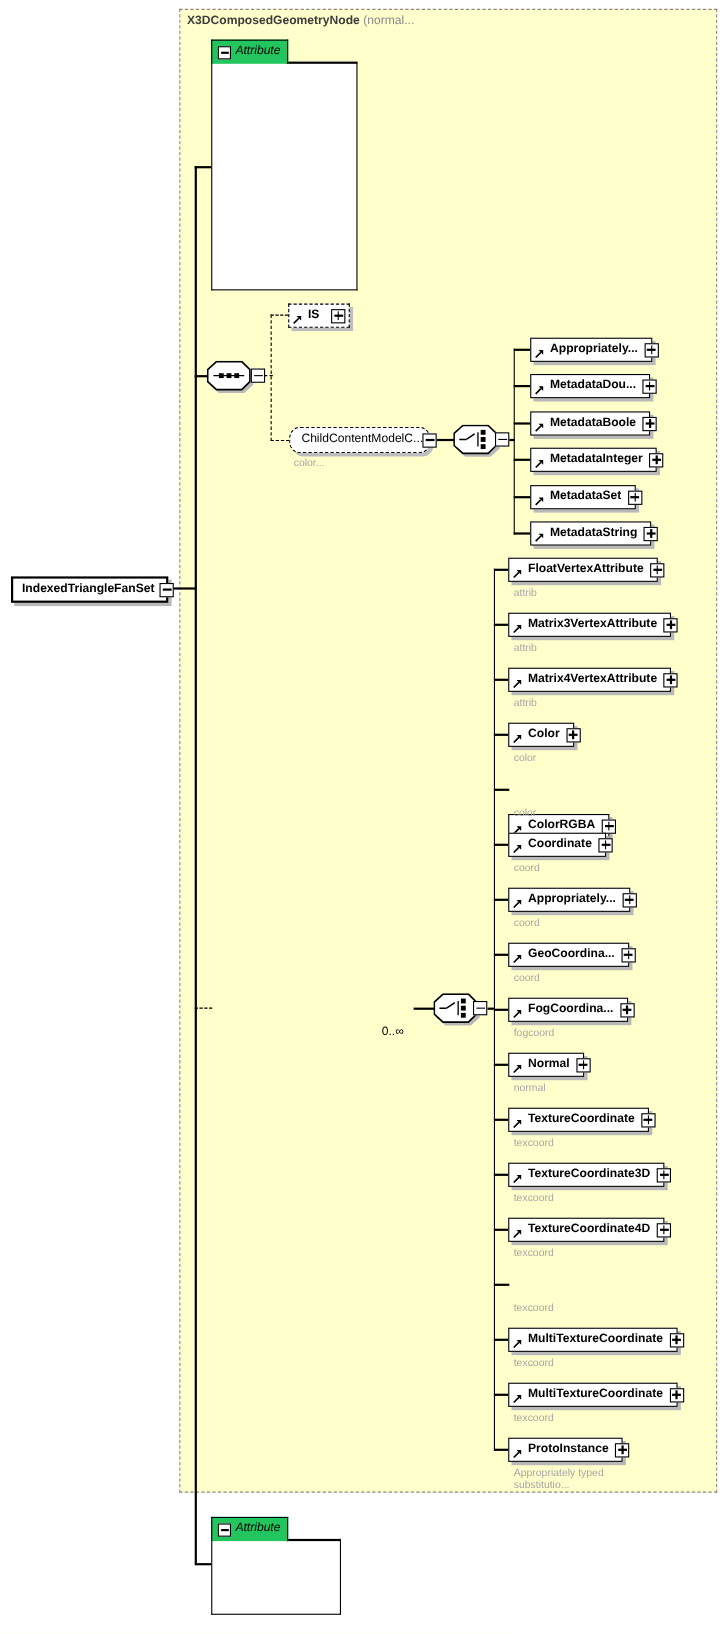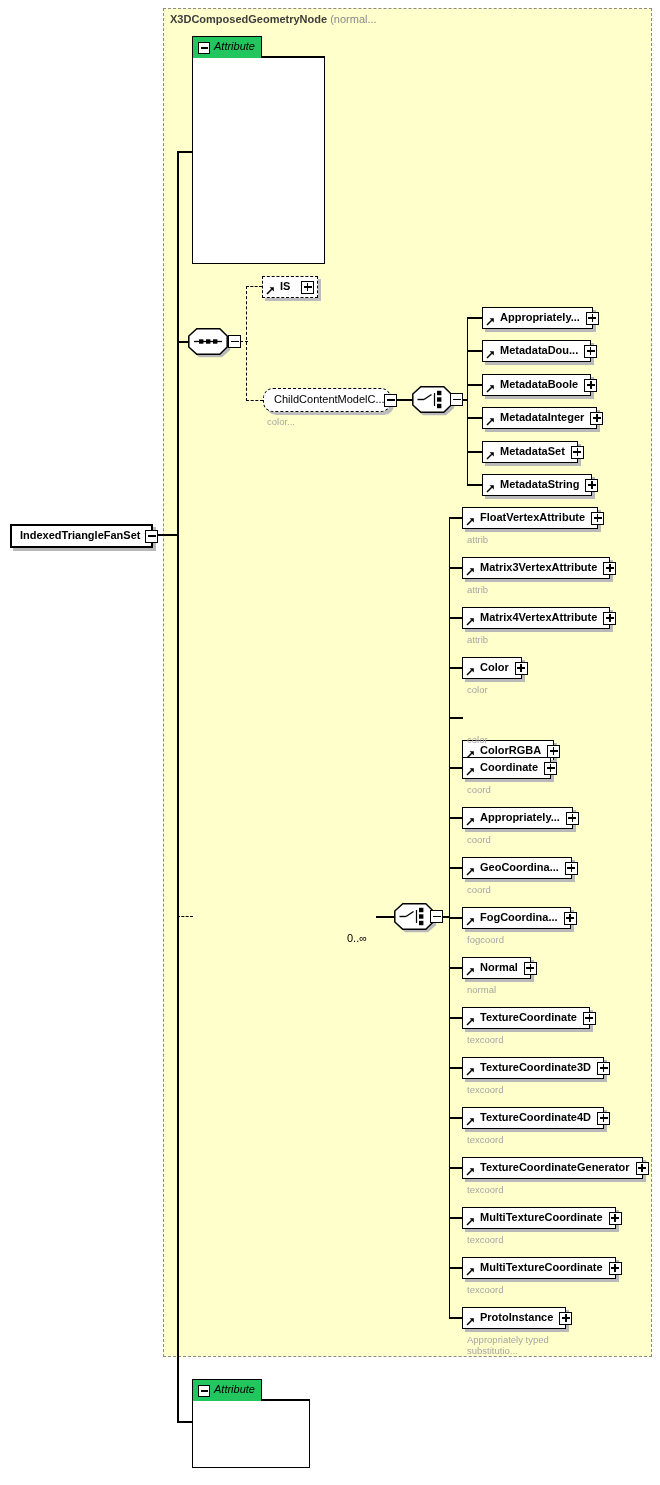--- a/index.html
+++ b/index.html
@@ -409,30 +409,20 @@
         <svg width="9" height="9" viewBox="0 0 9 9">
           <path d="M1,8 L5.7,3.3" stroke="#000" stroke-width="1.5" fill="none"></path>
           <path d="M3.6,1.2 L7.8,1.2 L7.8,5.4 Z" fill="#000"></path>
         </svg>
       </span>
     <span>TextureCoordinate4D</span>
     <span class="xp plus att"></span>
   </div>
   <div class="anno" style="left:467px;top:1134px">texcoord</div>
 
-  <div class="el" style="left:462px;top:1157px">
-    <span class="arrow">
-        <svg width="9" height="9" viewBox="0 0 9 9">
-          <path d="M1,8 L5.7,3.3" stroke="#000" stroke-width="1.5" fill="none"></path>
-          <path d="M3.6,1.2 L7.8,1.2 L7.8,5.4 Z" fill="#000"></path>
-        </svg>
-      </span>
-    <span>TextureCoordinateGenerator</span>
-    <span class="xp plus att"></span>
-  </div>
   <div class="anno" style="left:467px;top:1184px">texcoord</div>
 
   <div class="el" style="left:462px;top:1207px">
     <span class="arrow">
         <svg width="9" height="9" viewBox="0 0 9 9">
           <path d="M1,8 L5.7,3.3" stroke="#000" stroke-width="1.5" fill="none"></path>
           <path d="M3.6,1.2 L7.8,1.2 L7.8,5.4 Z" fill="#000"></path>
         </svg>
       </span>
     <span>MultiTextureCoordinate</span>

